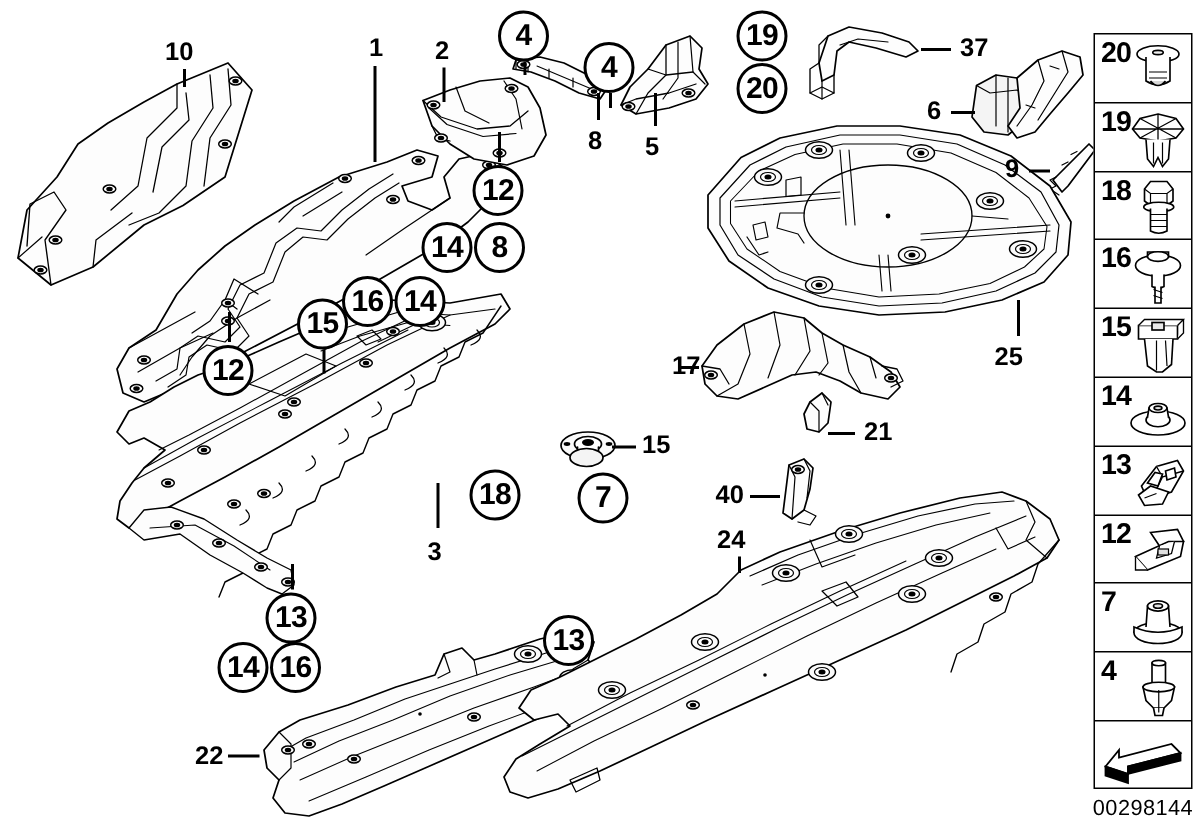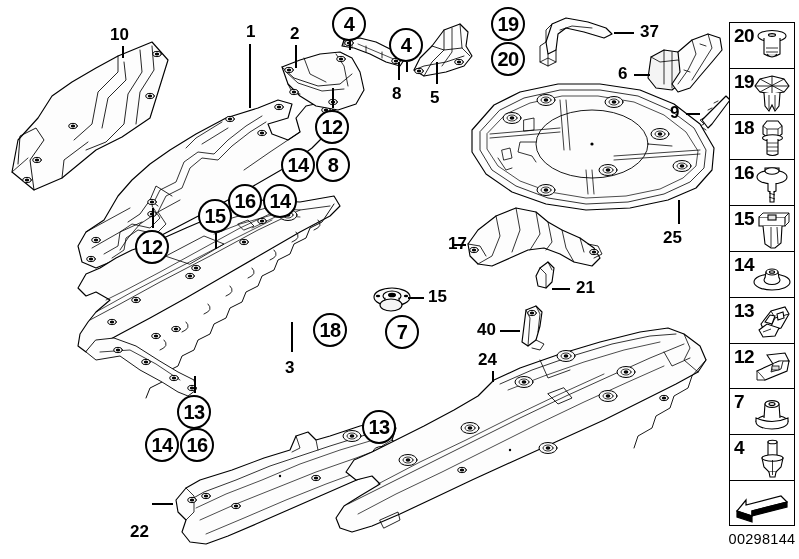--- a/index.html
+++ b/index.html
@@ -478,21 +478,21 @@
       <div class="callout" style="left: 228px; top: 184px;">16</div>
       <div class="callout" style="left: 180px; top: 428px;">16</div>
       <div class="leader h" style="left: 452px; top: 244px; width: 14px;"></div>
       <div class="plainlabel" style="left: 430px; top: 234px; margin-left: 18px;">17</div>
       <div class="callout" style="left: 313px; top: 313px;">18</div>
       <div class="callout" style="left: 491px; top: 7px;">19</div>
       <div class="callout" style="left: 491px; top: 42px;">20</div>
       <div class="leader v" style="left: 492px; top: 371px; height: 11px;"></div>
       <div class="plainlabel" style="left: 478px; top: 350px;">24</div>
       <div class="leader h" style="left: 152px; top: 503px; width: 21px;"></div>
-      <div class="plainlabel" style="left: 130px; top: 494px; margin-top: 28px;">22</div>
+      <div class="plainlabel" style="left: 130px; top: 494px;">22</div>
       <div class="leader v" style="left: 678px; top: 200px; height: 24px;"></div>
       <div class="plainlabel" style="left: 663px; top: 228px;">25</div>
       <div class="leader h" style="left: 500px; top: 330px; width: 20px;"></div>
       <div class="plainlabel" style="left: 477px; top: 320px;">40</div>
       <div class="leader h" style="left: 614px; top: 32px; width: 20px;"></div>
       <div class="plainlabel" style="left: 640px; top: 22px;">37</div>
       <div class="leader h" style="left: 552px; top: 288px; width: 18px;"></div>
       <div class="plainlabel" style="left: 576px; top: 278px;">21</div>
     </div>
 

